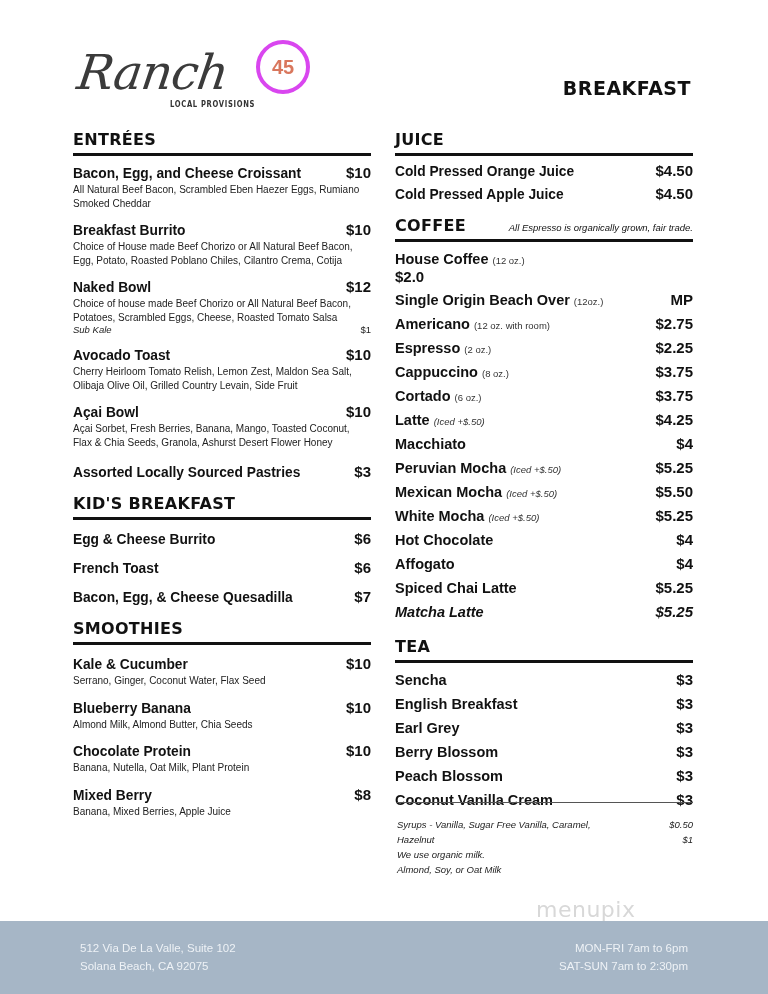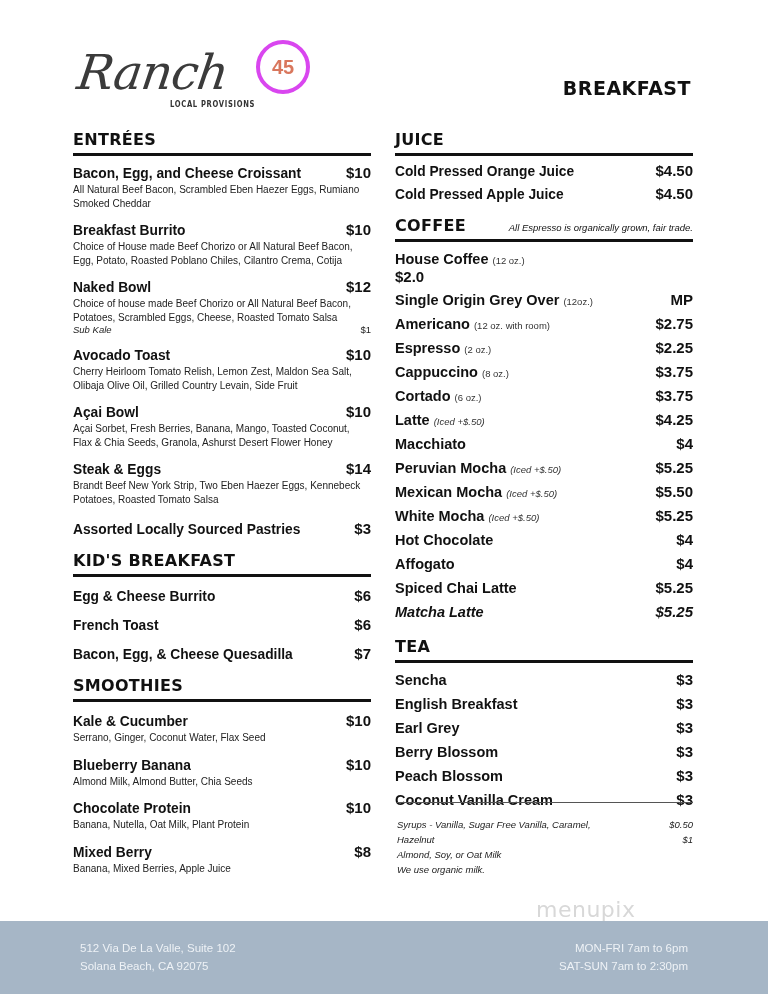--- a/index.html
+++ b/index.html
@@ -77,27 +77,20 @@
       </div>
     <div class="item-desc">Cherry Heirloom Tomato Relish, Lemon Zest, Maldon Sea Salt, Olibaja Olive Oil, Grilled Country Levain, Side Fruit</div>
   </div>
   <div style="margin-top:11px">
     <div class="item">
         <span class="item-name">Açai Bowl</span>
         <span class="item-price">$10</span>
       </div>
     <div class="item-desc">Açai Sorbet, Fresh Berries, Banana, Mango, Toasted Coconut, Flax &amp; Chia Seeds, Granola, Ashurst Desert Flower Honey</div>
   </div>
-  <div style="margin-top:11px">
-    <div class="item">
-        <span class="item-name">Steak &amp; Eggs</span>
-        <span class="item-price">$14</span>
-      </div>
-    <div class="item-desc">Brandt Beef New York Strip, Two Eben Haezer Eggs, Kennebeck Potatoes, Roasted Tomato Salsa</div>
-  </div>
   <div style="margin-top:14px">
     <div class="item">
         <span class="item-name">Assorted Locally Sourced Pastries</span>
         <span class="item-price">$3</span>
       </div>
   </div>
 
   <div class="sec-head" style="margin-top:14px">
       <span>KID'S BREAKFAST</span>
     </div>
@@ -164,21 +157,21 @@
   <div class="sec-head" style="margin-top:14px">
     <span>COFFEE</span>
     <span class="sec-note">All Espresso is organically grown, fair trade.</span>
   </div>
   <div id="coffee-list">
       <div class="item" style="margin-top: 8px; flex-direction: column;">
         <span><span class="item-name">House Coffee</span><span class="note-small" style="margin-left: 4px;">(12 oz.)</span></span>
         <span class="item-price">$2.0</span>
       </div>
       <div class="item" style="margin-top: 6px;">
-        <span><span class="item-name">Single Origin Grey Over</span><span class="note-small" style="margin-left: 4px;">(12oz.)</span></span>
+        <span><span class="item-name">Single Origin Beach Over</span><span class="note-small" style="margin-left: 4px;">(12oz.)</span></span>
         <span class="item-price">MP</span>
       </div>
       <div class="item" style="margin-top: 6px;">
         <span><span class="item-name">Americano</span><span class="note-small" style="margin-left: 4px;">(12 oz. with room)</span></span>
         <span class="item-price">$2.75</span>
       </div>
       <div class="item" style="margin-top: 6px;">
         <span><span class="item-name">Espresso</span><span class="note-small" style="margin-left: 4px;">(2 oz.)</span></span>
         <span class="item-price">$2.25</span>
       </div>
@@ -262,25 +255,25 @@
 <div class="extras">
   <div class="row">
       <span>Syrups - Vanilla, Sugar Free Vanilla, Caramel,</span>
       <span>$0.50</span>
     </div>
   <div class="row">
       <span>Hazelnut</span>
       <span>$1</span>
     </div>
   <div class="row">
+      <span>We use organic milk.</span>
+      <span></span>
+    </div>
+  <div class="row">
       <span>Almond, Soy, or Oat Milk</span>
-      <span></span>
-    </div>
-  <div class="row">
-      <span>We use organic milk.</span>
       <span></span>
     </div>
 </div>
 
 <div class="watermark">menupix</div>
 
 <div class="footer">
   <div class="addr">
     <div>512 Via De La Valle, Suite 102</div>
     <div>Solana Beach, CA 92075</div>

